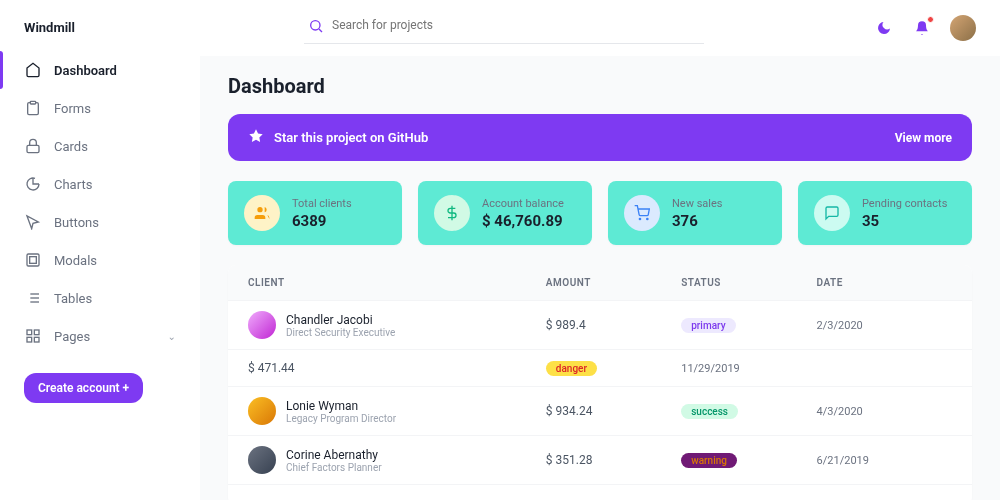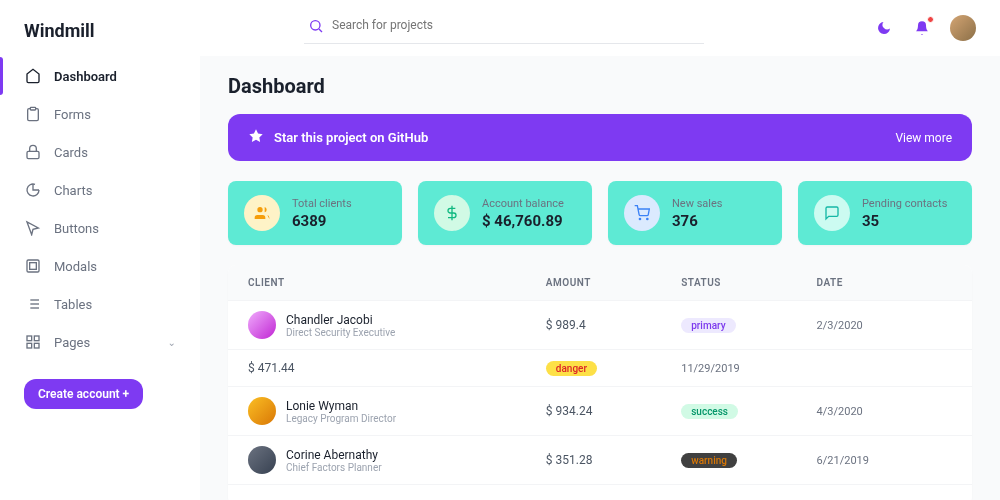--- a/index.html
+++ b/index.html
@@ -1,39 +1,39 @@
 <!DOCTYPE html>
 <html><head>
 <meta charset="utf-8">
 <style>
 *{margin:0;padding:0;box-sizing:border-box;font-family:-apple-system,BlinkMacSystemFont,"Segoe UI",Roboto,sans-serif}
 body{background:#fff;color:#1a202c;font-size:13px}
 .app{display:flex;width:1000px;height:500px;overflow:hidden}
 .sidebar{width:200px;padding:20px 0;background:#fff}
-.logo{font-weight:700;font-size:18px;padding:0 24px 16px;color:#1a202c}
+.logo{font-weight:700;font-size:13px;padding:0 24px 16px;color:#1a202c}
 .nav-item{display:flex;align-items:center;padding:10px 24px;color:#6b7280;cursor:pointer;position:relative}
 .nav-item.active{color:#1a202c;font-weight:600}
 .nav-item.active::before{content:"";position:absolute;left:0;top:0;bottom:0;width:3px;background:#7e3af2;border-radius:0 4px 4px 0}
 .nav-item .icon{width:18px;height:18px;margin-right:12px;display:flex;align-items:center;justify-content:center}
 .nav-item .chev{margin-left:auto;font-size:10px;color:#9ca3af}
 .create-btn{margin:18px 24px;background:#7e3af2;color:#fff;border:none;padding:8px 14px;border-radius:12px;font-size:12px;font-weight:600;cursor:pointer}
 .main{flex:1;display:flex;flex-direction:column;overflow:hidden}
 .topbar{display:flex;align-items:center;padding:12px 24px;gap:16px}
 .search-wrap{flex:1;max-width:400px;margin-left:80px;display:flex;align-items:flex-start;border-bottom:1px solid #e5e7eb;padding:6px 4px}
 .search-wrap input{border:none;outline:none;flex:1;font-size:12px;color:#6b7280;margin-left:8px}
 .topbar-actions{margin-left:auto;display:flex;align-items:center;gap:18px}
 .icon-btn{width:20px;height:20px;display:flex;align-items:center;justify-content:center;cursor:pointer;position:relative}
 .bell-dot{position:absolute;top:-2px;right:-2px;width:7px;height:7px;background:#ef4444;border-radius:50%;border:1px solid #fff}
 .avatar{width:26px;height:26px;border-radius:50%;background:linear-gradient(135deg,#d4a574,#8b6f47);cursor:pointer}
 .content{flex:1;background:#f9fafb;padding:18px 28px;overflow-y:auto}
 .page-title{font-size:20px;font-weight:700;margin-bottom:16px;color:#1a202c}
 .banner{background:#7e3af2;color:#fff;border-radius:12px;padding:14px 20px;display:flex;align-items:center;margin-bottom:20px}
 .banner .star{margin-right:10px}
 .banner .txt{font-size:13px;font-weight:600}
-.banner a{margin-left:auto;color:#fff;text-decoration:none;font-size:12px;font-weight:400}
+.banner a{margin-left:auto;color:#fff;text-decoration:none;font-size:12px;font-weight:700}
 .stats{display:grid;grid-template-columns:repeat(4,1fr);gap:16px;margin-bottom:20px}
 .stat-card{background:#5eead4;border-radius:8px;padding:14px 16px;display:flex;align-items:center;box-shadow:0 1px 2px rgba(0,0,0,0.03)}
 .stat-icon{width:36px;height:36px;border-radius:50%;display:flex;align-items:center;justify-content:center;margin-right:12px;font-size:14px}
 .ic-orange{background:#fef3c7;color:#f59e0b}
 .ic-green{background:#d1fae5;color:#10b981}
 .ic-blue{background:#dbeafe;color:#3b82f6}
 .ic-teal{background:#ccfbf1;color:#14b8a6}
 .stat-label{font-size:11px;color:#6b7280;margin-bottom:2px}
 .stat-value{font-size:15px;font-weight:700;color:#1a202c}
 .table{background:#fff;border-radius:8px;overflow:hidden;box-shadow:0 1px 2px rgba(0,0,0,0.03)}
@@ -45,21 +45,21 @@
 .client-av.a1{background:linear-gradient(135deg,#f0abfc,#c026d3)}
 .client-av.a2{background:linear-gradient(135deg,#6b7280,#374151)}
 .client-av.a3{background:linear-gradient(135deg,#fbbf24,#d97706)}
 .client-name{font-size:12px;font-weight:400;color:#1a202c}
 .client-role{font-size:10px;color:#9ca3af}
 .amount{font-size:12px;color:#4b5563}
 .status{display:inline-block;padding:2px 10px;border-radius:999px;font-size:10px;font-weight:500}
 .s-primary{background:#ede9fe;color:#7c3aed}
 .s-danger{background:#fde047;color:#dc2626}
 .s-success{background:#d1fae5;color:#059669}
-.s-warning{background:#404040;color:#d97706}
+.s-warning{background:#701a75;color:#d97706}
 .date{font-size:11px;color:#6b7280}
 svg{width:16px;height:16px}
 </style>
 </head>
 <body>
 
 <div class="app">
   <aside class="sidebar">
     <div class="logo">Windmill</div>
     <nav id="nav">

